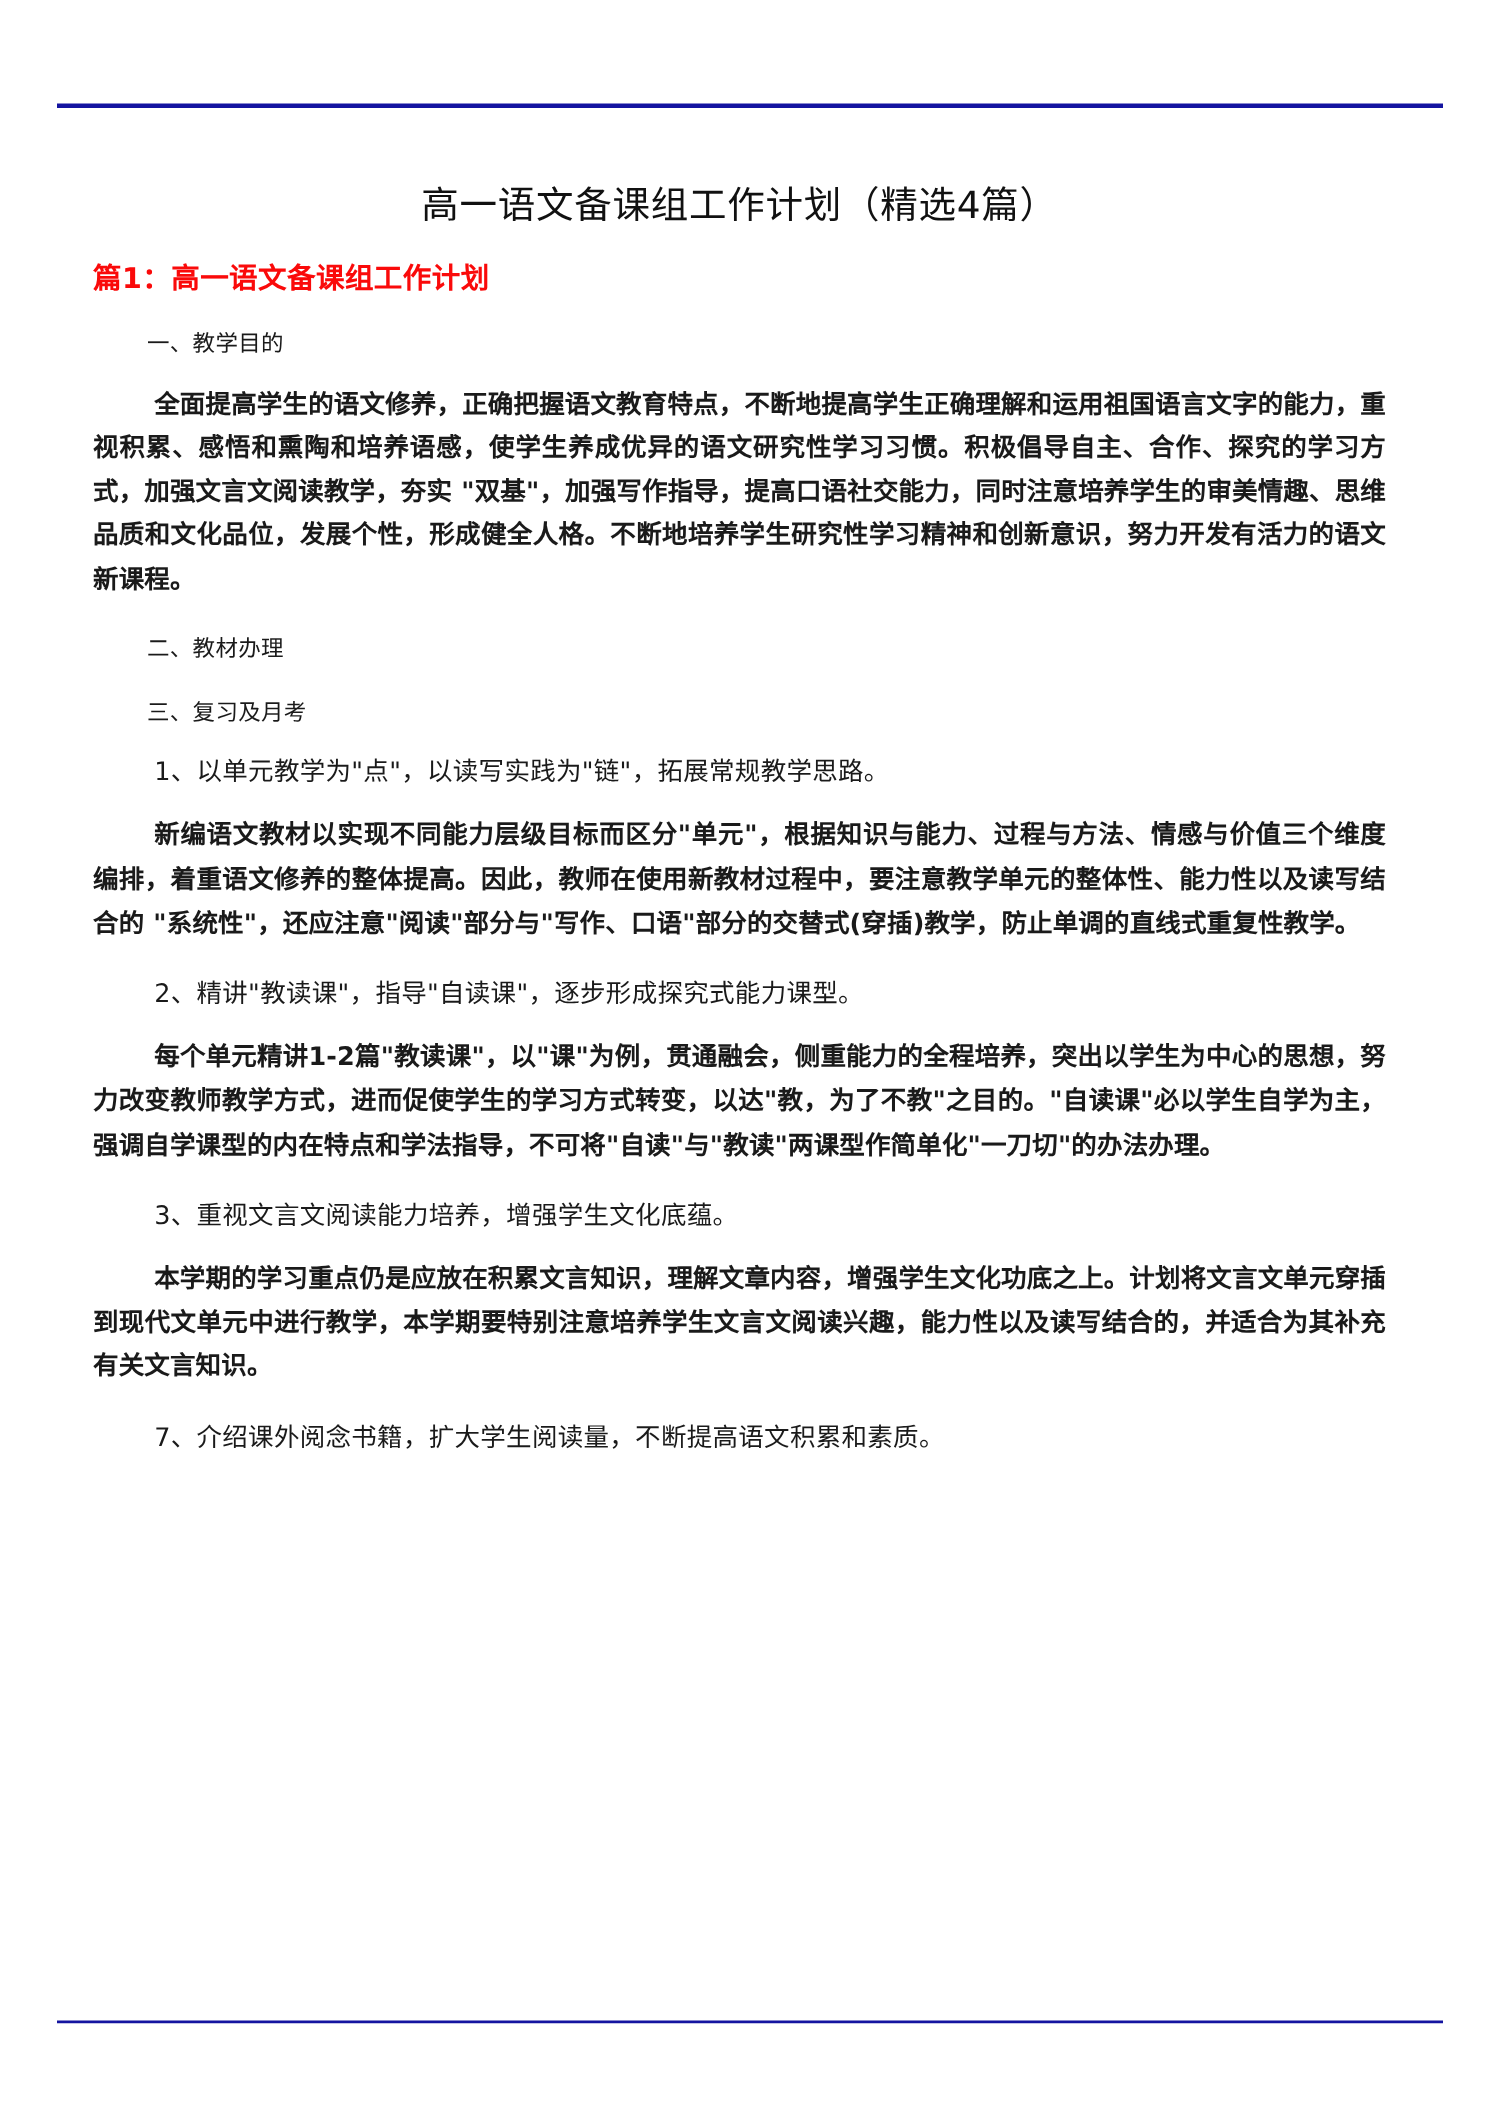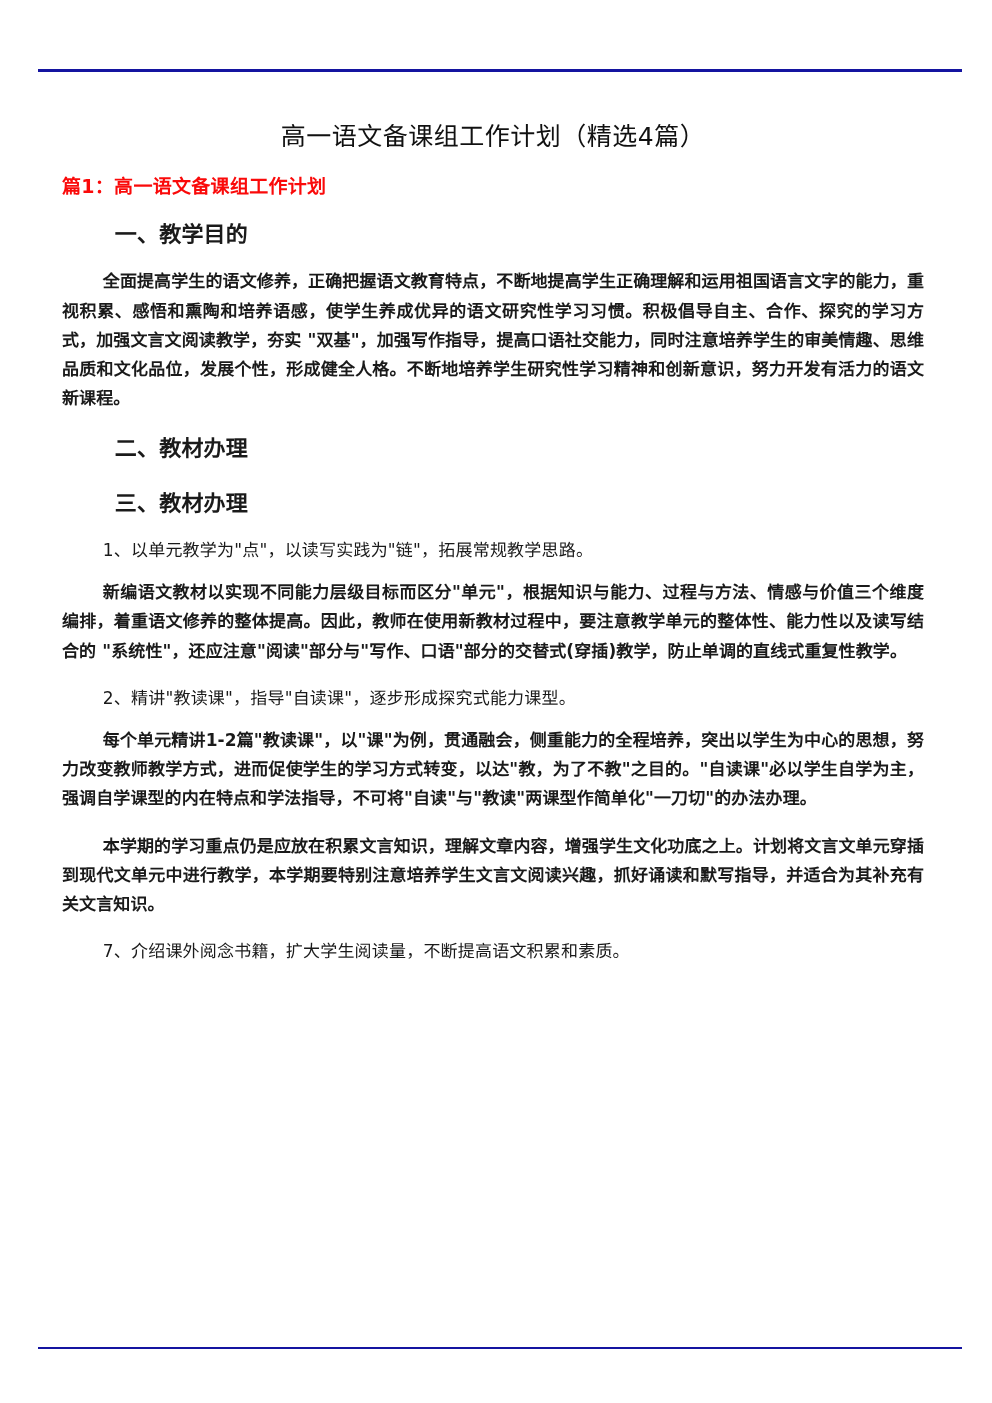--- a/index.html
+++ b/index.html
@@ -53,22 +53,22 @@
     font-size: 19px;
     font-weight: 700;
     color: #fa0a0a;
     line-height: 1.5;
     margin: 16px 0 17px 0;
     letter-spacing: 0.3px;
   }
 
   
   .heading {
-    font-size: 22px;
-    font-weight: 700;
+    font-size: 15px;
+    font-weight: 400;
     line-height: 1.65;
     margin: 0 0 14px 0;
     text-indent: 2.4em;
     letter-spacing: 0.2px;
   }
 
   
   .item {
     font-size: 17px;
     font-weight: 400;
@@ -120,33 +120,34 @@
 
     <p class="heading">一、教学目的</p>
     <p class="para">全面提高学生的语文修养，正确把握语文教育特点，不断地提高学生正确理解和运用祖国语言文字的能力，重视积累、感悟和熏陶和培养语感，使学生养成优异的语文研究性学习习惯。积极倡导自主、合作、探究的学习方式，加强文言文阅读教学，夯实 "双基"，加强写作指导，提高口语社交能力，同时注意培养学生的审美情趣、思维品质和文化品位，发展个性，形成健全人格。不断地培养学生研究性学习精神和创新意识，努力开发有活力的语文新课程。</p>
 
     <div class="spacer-sm"></div>
 
     <p class="heading">二、教材办理</p>
 
     <div class="spacer-sm"></div>
 
-    <p class="heading">三、教材办理</p>
+    <p class="heading">三、复习及月考</p>
 
     <p class="item">1、以单元教学为"点"，以读写实践为"链"，拓展常规教学思路。</p>
     <p class="para">新编语文教材以实现不同能力层级目标而区分"单元"，根据知识与能力、过程与方法、情感与价值三个维度编排，着重语文修养的整体提高。因此，教师在使用新教材过程中，要注意教学单元的整体性、能力性以及读写结合的 "系统性"，还应注意"阅读"部分与"写作、口语"部分的交替式(穿插)教学，防止单调的直线式重复性教学。</p>
 
     <div class="spacer-sm"></div>
 
     <p class="item">2、精讲"教读课"，指导"自读课"，逐步形成探究式能力课型。</p>
     <p class="para">每个单元精讲1-2篇"教读课"，以"课"为例，贯通融会，侧重能力的全程培养，突出以学生为中心的思想，努力改变教师教学方式，进而促使学生的学习方式转变，以达"教，为了不教"之目的。"自读课"必以学生自学为主，强调自学课型的内在特点和学法指导，不可将"自读"与"教读"两课型作简单化"一刀切"的办法办理。</p>
 
     <div class="spacer-sm"></div>
 
-    <p class="para">本学期的学习重点仍是应放在积累文言知识，理解文章内容，增强学生文化功底之上。计划将文言文单元穿插到现代文单元中进行教学，本学期要特别注意培养学生文言文阅读兴趣，抓好诵读和默写指导，并适合为其补充有关文言知识。</p>
+    <p class="item">3、重视文言文阅读能力培养，增强学生文化底蕴。</p>
+    <p class="para">本学期的学习重点仍是应放在积累文言知识，理解文章内容，增强学生文化功底之上。计划将文言文单元穿插到现代文单元中进行教学，本学期要特别注意培养学生文言文阅读兴趣，能力性以及读写结合的，并适合为其补充有关文言知识。</p>
 
     <div class="spacer-sm"></div>
 
     <p class="item">7、介绍课外阅念书籍，扩大学生阅读量，不断提高语文积累和素质。</p>
 
   </div>
 
   <div class="rule rule-bottom"></div>
 
   <div class="page-number">1 / 7</div>

